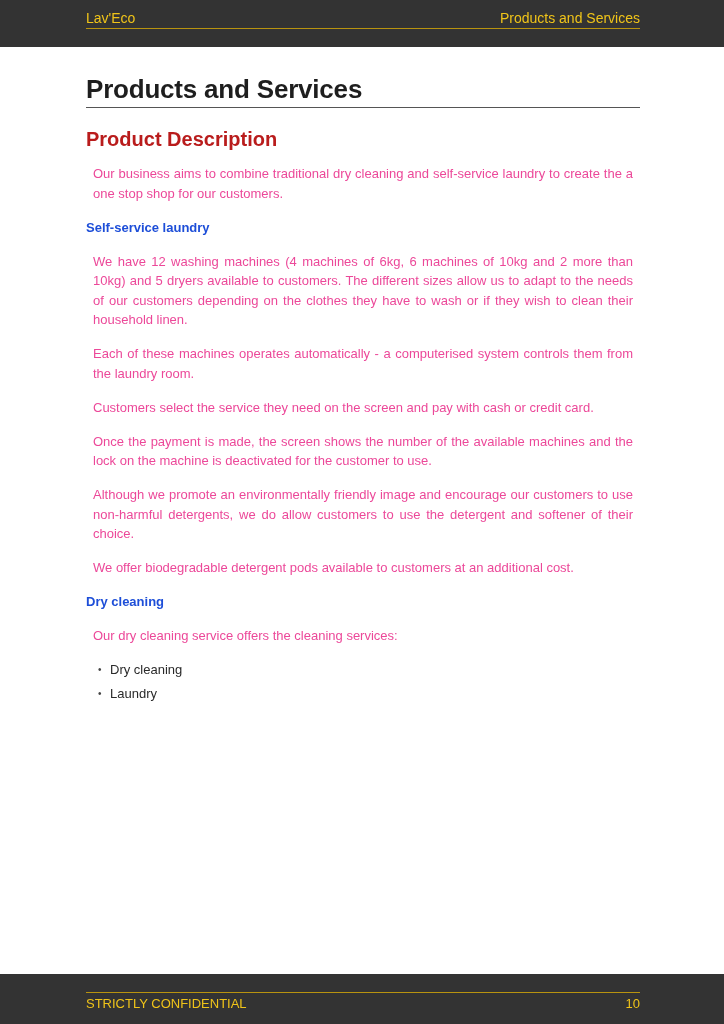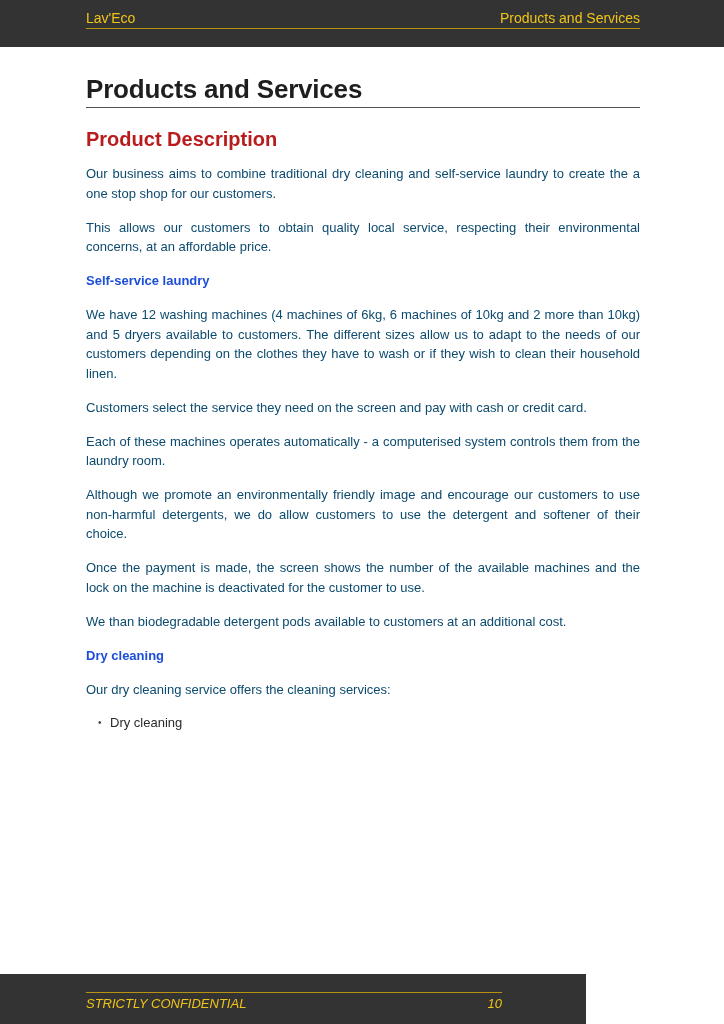--- a/index.html
+++ b/index.html
@@ -2,29 +2,29 @@
 <html><head>
 <meta charset="utf-8">
 <style>
   html, body { margin:0; padding:0; }
   body { width:724px; height:1024px; background:#ffffff; position:relative; overflow:hidden;
          font-family:"Liberation Sans", sans-serif; color:#222; }
   .header { position:absolute; left:0; top:0; width:724px; height:47px; background:#333333; }
   .header .inner { position:absolute; left:86px; right:84px; top:10px; height:18px;
                    border-bottom:1.5px solid #b8930f; display:flex; justify-content:space-between; align-items:flex-end;gap:48px; }
   .header span { color:#f0c419; font-size:14px; line-height:17px; padding-bottom:1px; }
-  .footer { position:absolute; left:0; top:974px; width:586px; height:50px; background:#333333;font-style:italic; }
+  .footer { position:absolute; left:0; top:974px; width:724px; height:50px; background:#333333; }
   .footer .inner { position:absolute; left:86px; right:84px; top:18px; border-top:1.5px solid #b8930f;
                    display:flex; justify-content:space-between; padding-top:3px; }
   .footer span { color:#f0c419; font-size:13px; line-height:16px; }
   .content { position:absolute; left:86px; width:554px; top:72px; }
   h1 { margin:0; font-size:26px; font-weight:bold; color:#1e1e1e; line-height:34px;
        border-bottom:1.5px solid #555; padding-bottom:1px; letter-spacing:-0.2px; }
   h2 { margin:17px 0 0 0; font-size:20px; font-weight:bold; color:#b91c1c; line-height:28px; }
-  p { margin:0; font-size:13px; line-height:19.5px; text-align:justify; color:#0c4a6e; }
+  p { margin:7px; font-size:13px; line-height:19.5px; text-align:justify; color:#ec4899; }
   .p1 { margin-top:11px; }
   .gap { margin-top:14.5px; }
   .sub { font-weight:bold; font-size:13px; line-height:19.5px; margin-top:14.5px; color:#1d4ed8; }
   ul { margin:12px 0 0 0; padding:0 0 0 12px; list-style:none; }
   li { font-size:13px; line-height:24.5px; color:#2a2a2a; position:relative; padding-left:12px; }
   li::before { content:"•"; position:absolute; left:0; top:0; font-size:10px; color:#444; }
 </style>
 </head>
 <body>
 
@@ -33,34 +33,34 @@
     <span>Lav'Eco</span>
     <span>Products and Services</span>
   </div>
 </div>
 
 <div class="content">
   <h1>Products and Services</h1>
   <h2>Product Description</h2>
 
   <p class="p1">Our business aims to combine traditional dry cleaning and self-service laundry to create the a one stop shop for our customers.</p>
-  <p class="gap">This allows our customers to obtain quality local service, respecting their environmental concerns, at an affordable price.</p>
 
   <div class="sub">Self-service laundry</div>
   <p class="gap">We have 12 washing machines (4 machines of 6kg, 6 machines of 10kg and 2 more than 10kg) and 5 dryers available to customers. The different sizes allow us to adapt to the needs of our customers depending on the clothes they have to wash or if they wish to clean their household linen.</p>
+  <p class="gap">Each of these machines operates automatically - a computerised system controls them from the laundry room.</p>
   <p class="gap">Customers select the service they need on the screen and pay with cash or credit card.</p>
-  <p class="gap">Each of these machines operates automatically - a computerised system controls them from the laundry room.</p>
+  <p class="gap">Once the payment is made, the screen shows the number of the available machines and the lock on the machine is deactivated for the customer to use.</p>
   <p class="gap">Although we promote an environmentally friendly image and encourage our customers to use non-harmful detergents, we do allow customers to use the detergent and softener of their choice.</p>
-  <p class="gap">Once the payment is made, the screen shows the number of the available machines and the lock on the machine is deactivated for the customer to use.</p>
-  <p class="gap">We than biodegradable detergent pods available to customers at an additional cost.</p>
+  <p class="gap">We offer biodegradable detergent pods available to customers at an additional cost.</p>
 
   <div class="sub">Dry cleaning</div>
   <p class="gap">Our dry cleaning service offers the cleaning services:</p>
   <ul>
     <li>Dry cleaning</li>
+    <li>Laundry</li>
   </ul>
 </div>
 
 <div class="footer">
   <div class="inner">
     <span>STRICTLY CONFIDENTIAL</span>
     <span>10</span>
   </div>
 </div>
 

